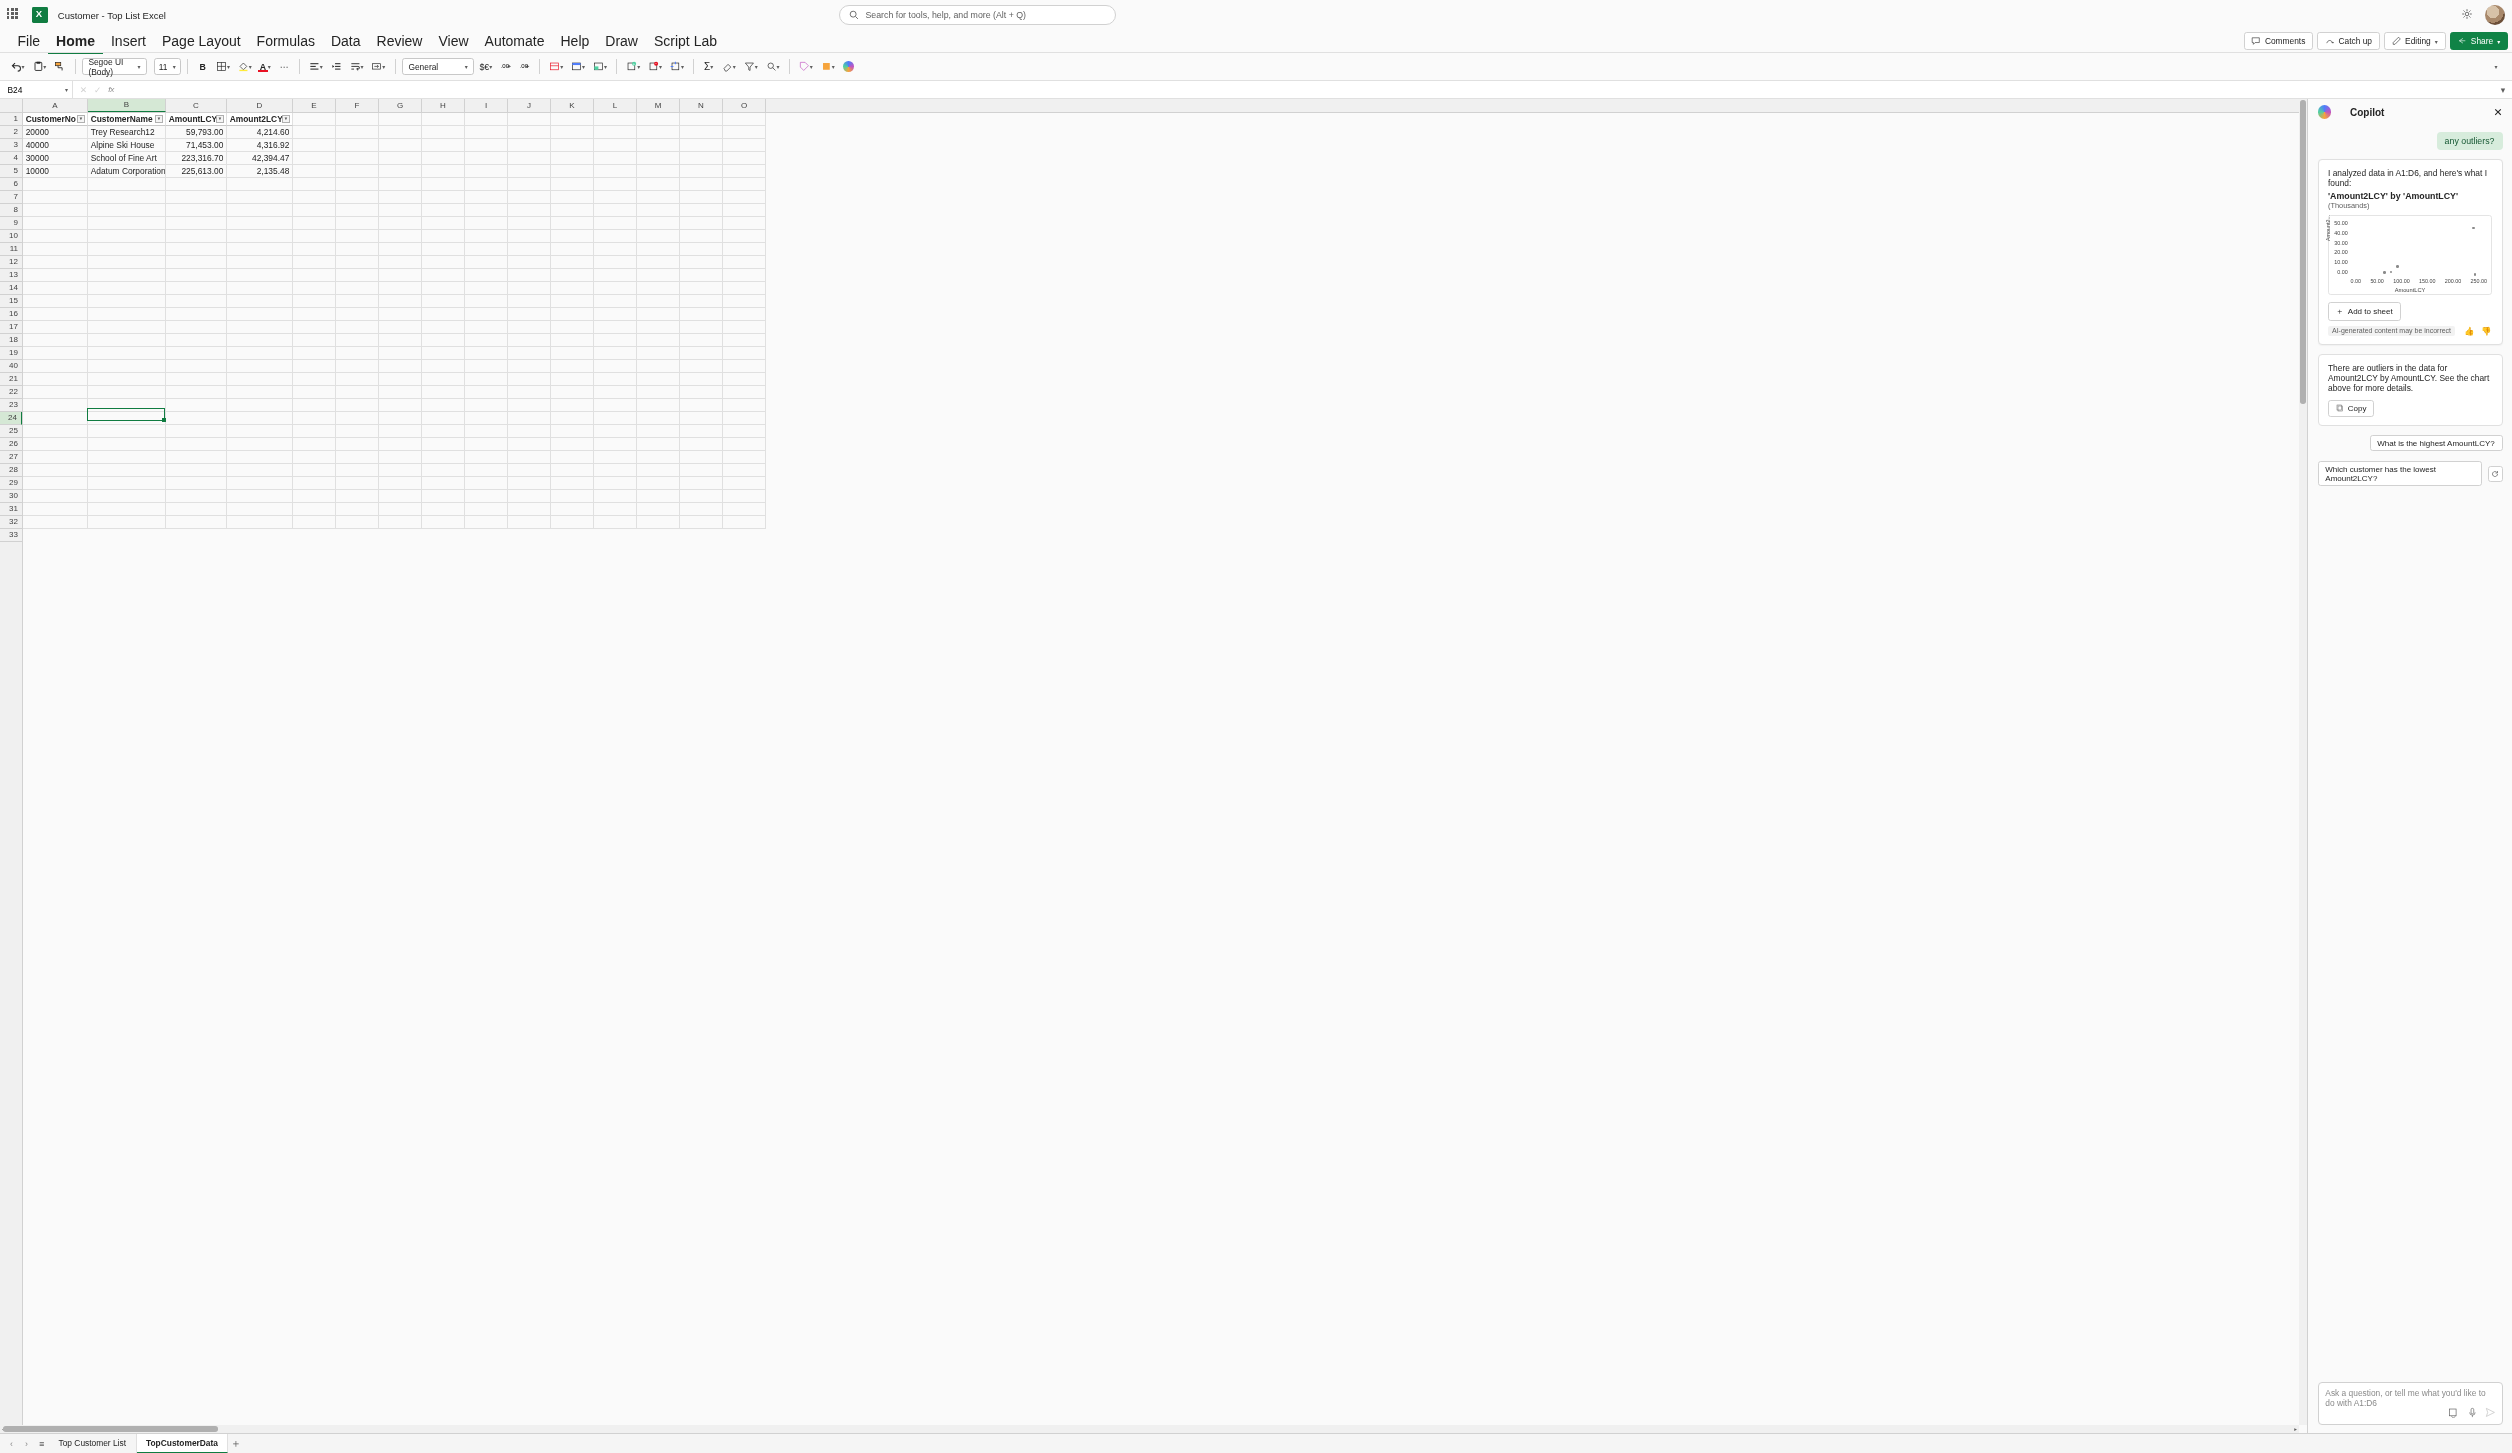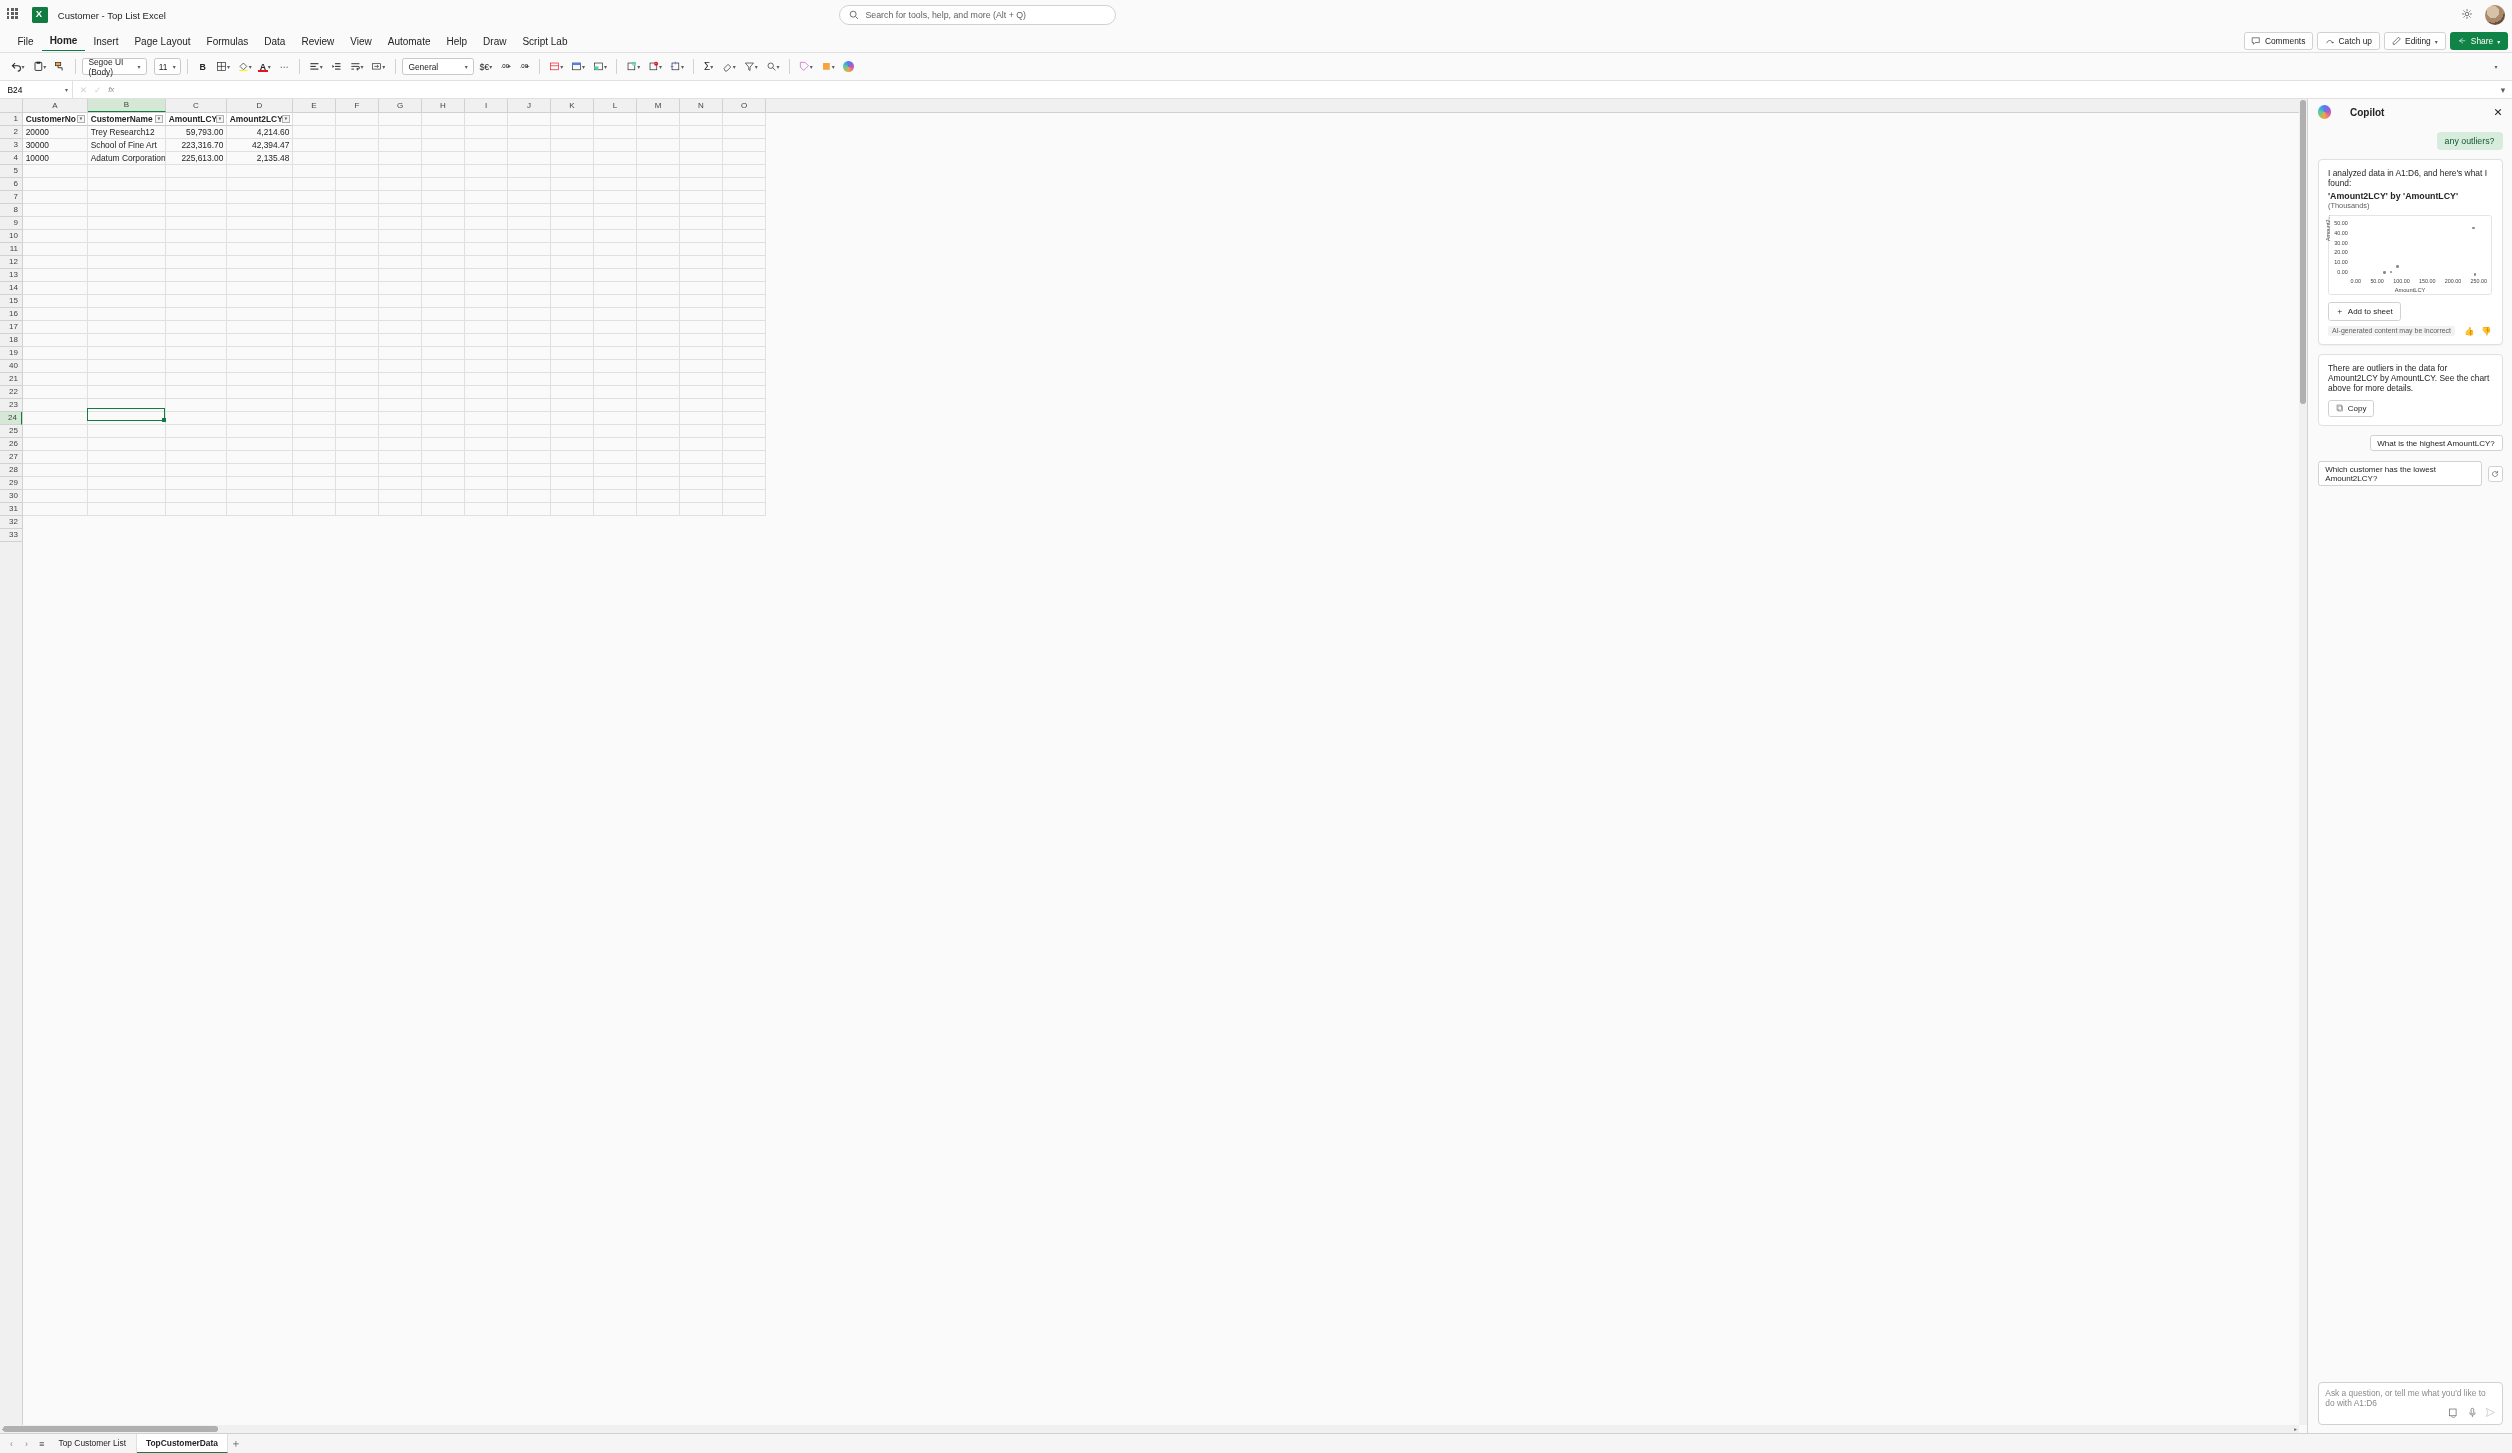--- a/index.html
+++ b/index.html
@@ -57,21 +57,21 @@
     background: radial-gradient(circle at 40% 35%, #d7c2a8 0 35%, #a8886a 36% 60%, #6c4f38 61%);
   }
   
   .ribbon-tabs {
     display:flex; align-items:center;
     height: 23px;
     padding-left: 9.5px;
     border-bottom: 0.7px solid #e0e0e0;
     background:#fafafa;
   }
-  .ribbon-tabs .tab { padding: 4px 8px; cursor:pointer; font-size:10px; }
+  .ribbon-tabs .tab { padding: 4px 8px; cursor:pointer; font-size:14px; }
   .ribbon-tabs .tab.active { font-weight:600; border-bottom:1.4px solid #107c41; }
   .ribbon-tabs .spacer { flex:1; }
   .ribbon-tabs .rbtn {
     display:flex; align-items:center; gap:4px;
     height:17.6px; padding:0 6.8px; margin-right:4px;
     border:0.7px solid #d1d1d1; border-radius:2.7px;
     background:#fff; font-size:8.4px; cursor:pointer;
   }
   .ribbon-tabs .share-btn {
     background:#108346; color:#fff; border-color:#108346;
@@ -704,20 +704,37 @@
           <div class="cell" style="width: 43px;"></div>
           <div class="cell" style="width: 43px;"></div>
           <div class="cell" style="width: 43px;"></div>
           <div class="cell" style="width: 43px;"></div>
           <div class="cell" style="width: 43px;"></div>
           <div class="cell" style="width: 43px;"></div>
           <div class="cell" style="width: 43px;"></div>
           <div class="cell" style="width: 43px;"></div>
         </div>
         <div class="cell-row">
+          <div class="cell" style="width: 65px;">40000</div>
+          <div class="cell" style="width: 78px;">Alpine Ski House</div>
+          <div class="cell num" style="width: 61px;">71,453.00</div>
+          <div class="cell num" style="width: 66px;">4,316.92</div>
+          <div class="cell" style="width: 43px;"></div>
+          <div class="cell" style="width: 43px;"></div>
+          <div class="cell" style="width: 43px;"></div>
+          <div class="cell" style="width: 43px;"></div>
+          <div class="cell" style="width: 43px;"></div>
+          <div class="cell" style="width: 43px;"></div>
+          <div class="cell" style="width: 43px;"></div>
+          <div class="cell" style="width: 43px;"></div>
+          <div class="cell" style="width: 43px;"></div>
+          <div class="cell" style="width: 43px;"></div>
+          <div class="cell" style="width: 43px;"></div>
+        </div>
+        <div class="cell-row">
           <div class="cell" style="width: 65px;">30000</div>
           <div class="cell" style="width: 78px;">School of Fine Art</div>
           <div class="cell num" style="width: 61px;">223,316.70</div>
           <div class="cell num" style="width: 66px;">42,394.47</div>
           <div class="cell" style="width: 43px;"></div>
           <div class="cell" style="width: 43px;"></div>
           <div class="cell" style="width: 43px;"></div>
           <div class="cell" style="width: 43px;"></div>
           <div class="cell" style="width: 43px;"></div>
           <div class="cell" style="width: 43px;"></div>

